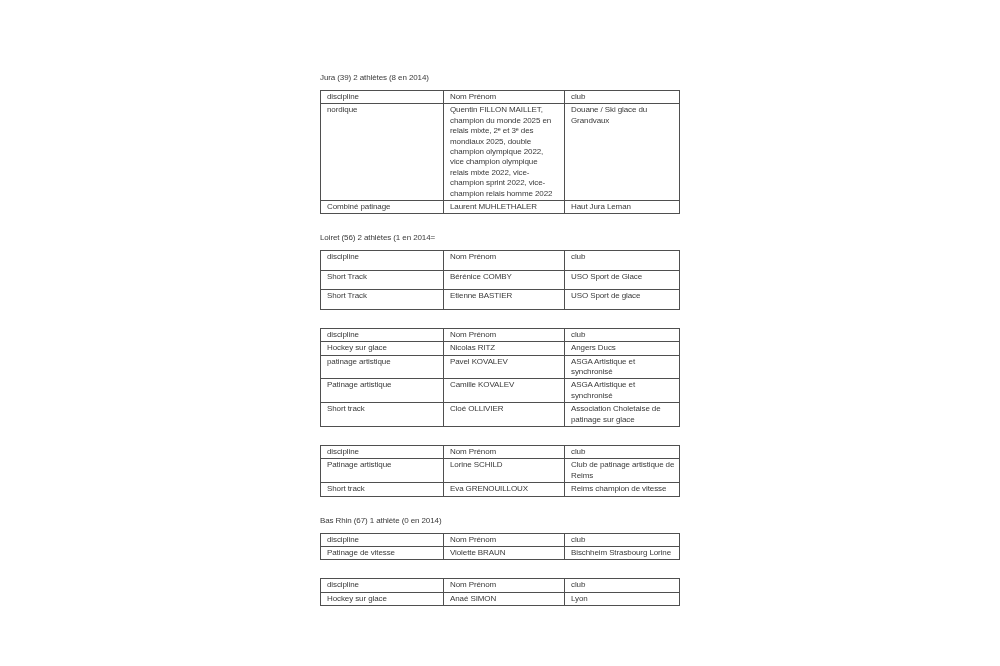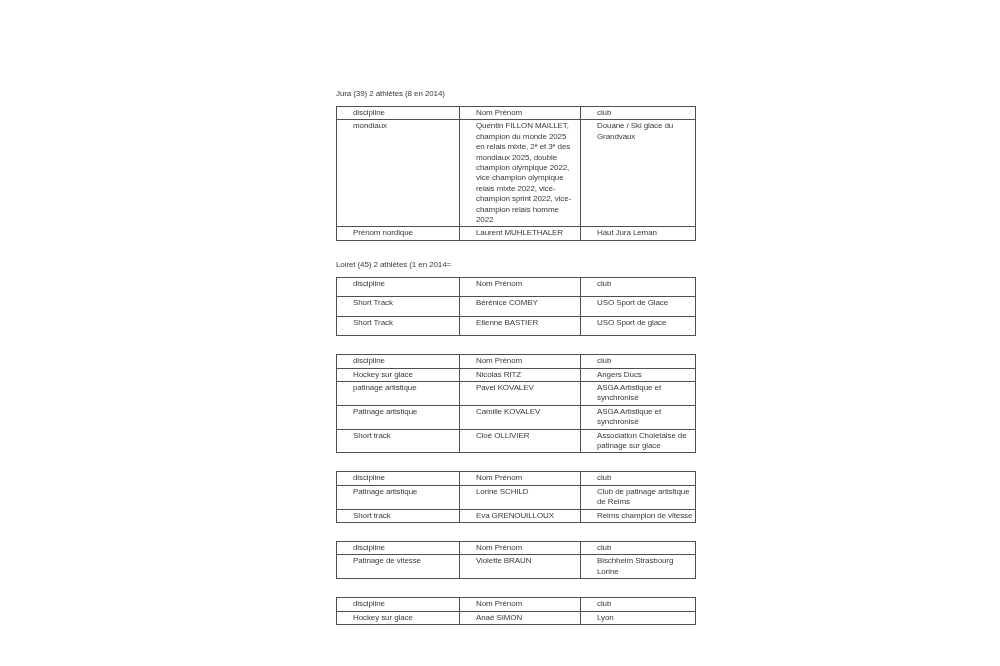--- a/index.html
+++ b/index.html
@@ -9,40 +9,40 @@
     background: #ffffff;
     font-family: "Liberation Sans", "DejaVu Sans", sans-serif;
     color: #3a3a3a;
     overflow: hidden;
   }
   .page-content {
     position: absolute;
     left: 320px; top: 72px;
     width: 359px;
   }
-  .section { margin: 16px; }
+  .section { margin: 0; }
   .section-title {
     font-size: 8px;
     letter-spacing: -0.1px;
     line-height: 11px;
     margin: 0 0 7px 0;
     color: #3a3a3a;
   }
   table.athletes {
     border-collapse: collapse;
     table-layout: fixed;
     width: 359px;
     margin: 0 0 18px 0;
   }
   table.athletes td {
     border: 1px solid #4f4f4f;
     font-size: 8px;
     letter-spacing: -0.1px;
     line-height: 10.4px;
-    padding: 1px 1px 1px 16px;
+    padding: 1px 1px 1px 6px;
     vertical-align: top;
     overflow: hidden;
     color: #3a3a3a;
   }
   table.athletes td.c2 { padding-right: 8px; }
   table.athletes.tall td { padding-bottom: 7px; }
   col.w1 { width: 123px; }
   col.w2 { width: 121px; }
   col.w3 { width: 115px; }
 </style>
@@ -59,35 +59,35 @@
           <col class="w2">
           <col class="w3">
         </colgroup>
       <tbody>
         <tr>
           <td>discipline</td>
           <td class="c2">Nom Prénom</td>
           <td>club</td>
         </tr>
         <tr>
-          <td>mondiaux</td>
+          <td>nordique</td>
           <td class="c2">Quentin FILLON MAILLET, champion du monde 2025 en relais mixte, 2ᵉ et 3ᵉ des mondiaux 2025, double champion olympique 2022, vice champion olympique relais mixte 2022, vice-champion sprint 2022, vice-champion relais homme 2022</td>
           <td>Douane / Ski glace du Grandvaux</td>
         </tr>
         <tr>
-          <td>Prénom nordique</td>
+          <td>Combiné patinage</td>
           <td class="c2">Laurent MUHLETHALER</td>
           <td>Haut Jura Leman</td>
         </tr>
       </tbody>
     </table>
   </div>
 
   <div class="section">
-    <p class="section-title">Loiret (45) 2 athlètes (1 en 2014=</p>
+    <p class="section-title">Loiret (56) 2 athlètes (1 en 2014=</p>
     <table class="athletes tall">
       <colgroup>
           <col class="w1">
           <col class="w2">
           <col class="w3">
         </colgroup>
       <tbody>
         <tr>
           <td>discipline</td>
           <td class="c2">Nom Prénom</td>
@@ -165,20 +165,21 @@
         <tr>
           <td>Short track</td>
           <td class="c2">Eva GRENOUILLOUX</td>
           <td>Reims champion de vitesse</td>
         </tr>
       </tbody>
     </table>
   </div>
 
   <div class="section">
+    <p class="section-title">Bas Rhin (67) 1 athlète (0 en 2014)</p>
     <table class="athletes">
       <colgroup>
           <col class="w1">
           <col class="w2">
           <col class="w3">
         </colgroup>
       <tbody>
         <tr>
           <td>discipline</td>
           <td class="c2">Nom Prénom</td>

